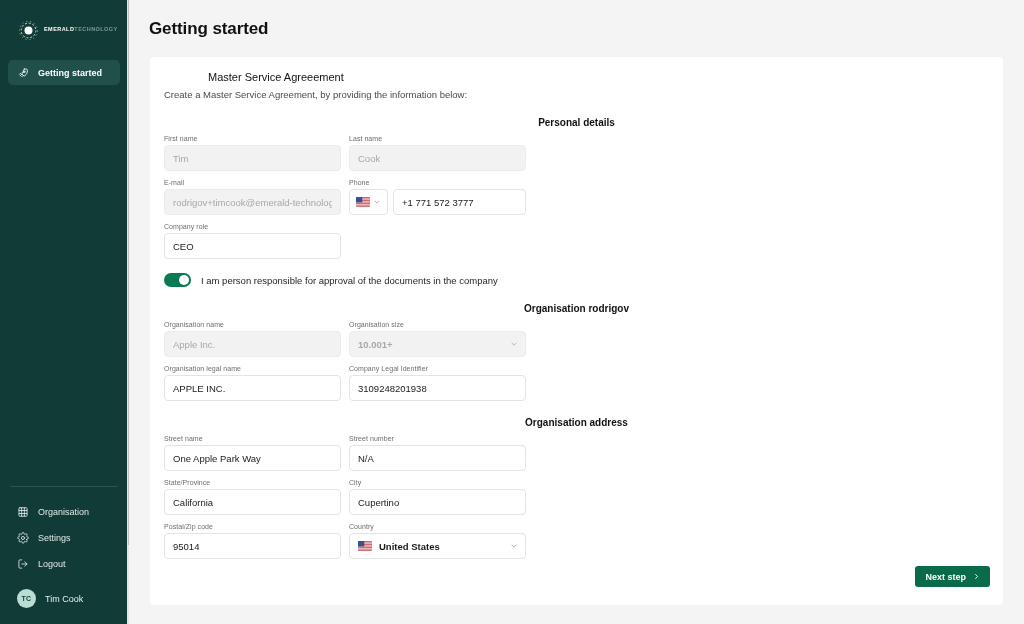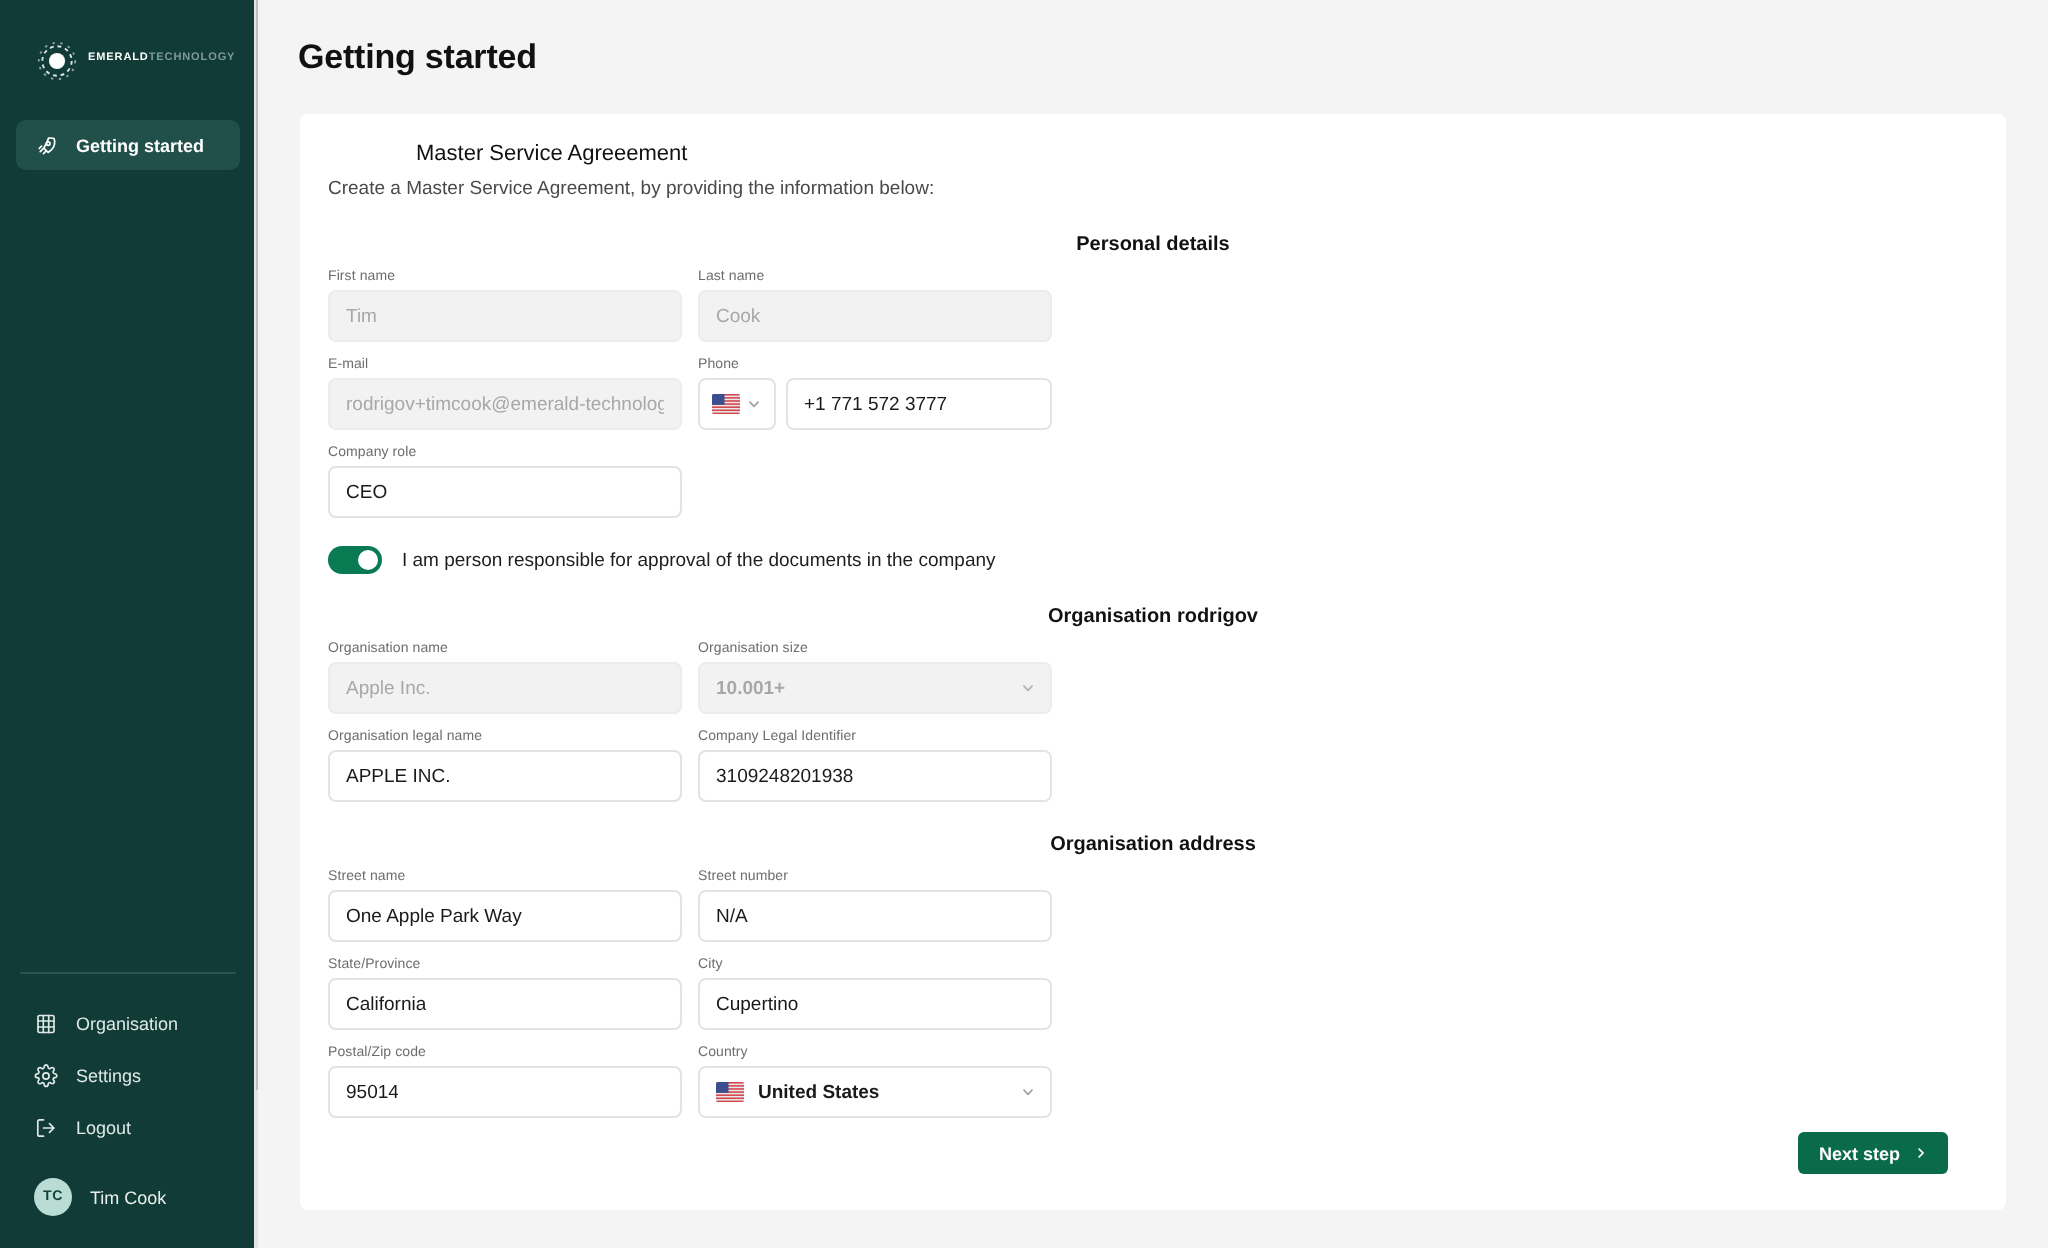--- a/index.html
+++ b/index.html
@@ -139,21 +139,21 @@
   }
   .toggle .knob {
     position: absolute; top: 2px; left: 15px;
     width: 10px; height: 10px; border-radius: 50%; background: #ffffff;
   }
   .toggle-label { font-size: 9.5px; color: #1e1e1e; }
 
   .group { margin-bottom: 14px; }
 
   .footer-btn-wrap {
-    position: absolute; right: 29px; bottom: 18px;
+    position: absolute; right: 13px; bottom: 18px;
   }
   .btn-primary {
     display: flex; align-items: center; gap: 7px;
     height: 21px; padding: 0 10px;
     background: #0a6b4a; color: #ffffff;
     font-size: 9px; font-weight: bold;
     border: none; border-radius: 3px; cursor: pointer;
     font-family: "Liberation Sans", sans-serif;
   }
   .btn-primary .chev-r { width: 7px; height: 7px; flex: 0 0 7px; }

